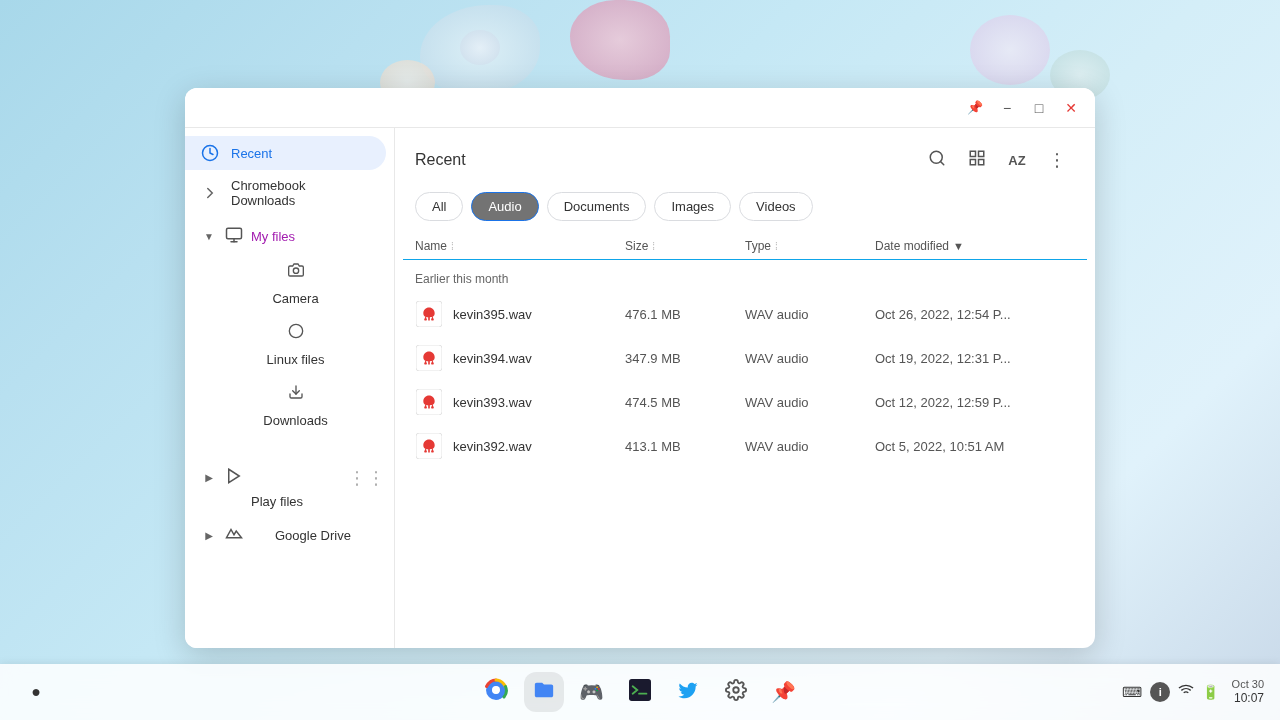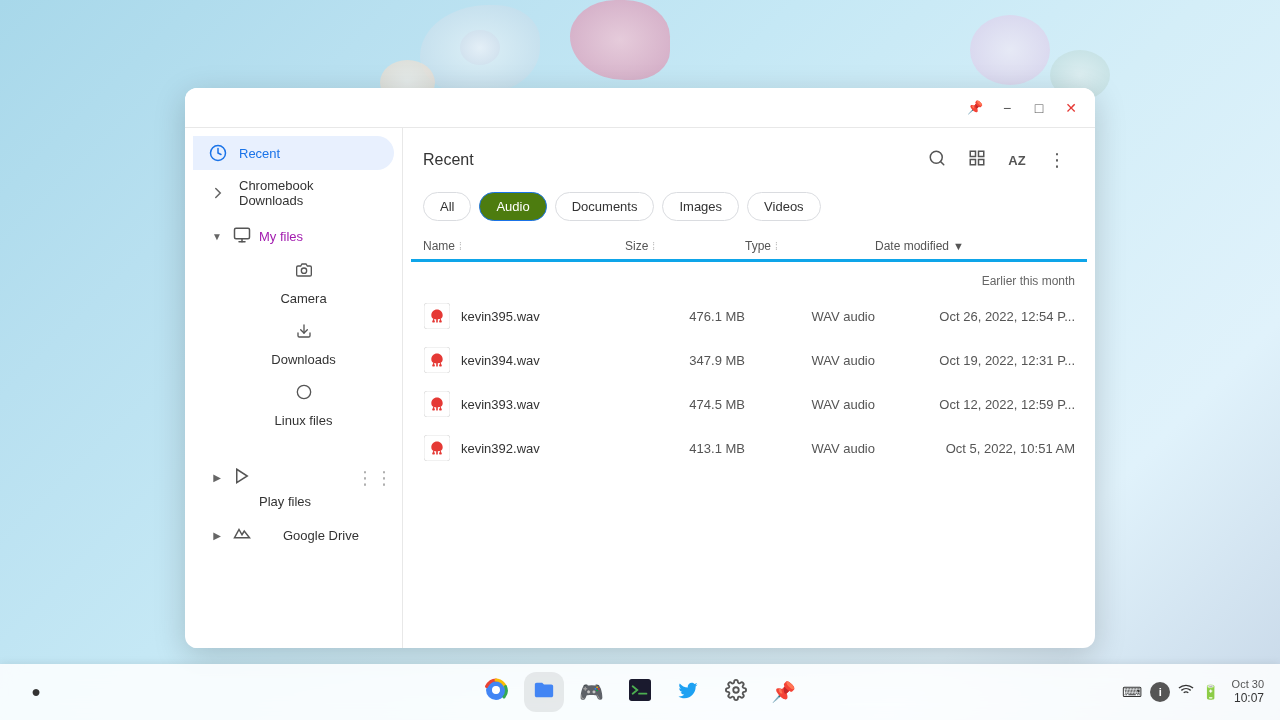--- a/index.html
+++ b/index.html
@@ -76,21 +76,20 @@
       justify-content: center;
       color: #555;
       font-size: 14px;
     }
 
     
     .window-body {
       display: flex;
       flex: 1;
       overflow: hidden;
-      padding-left: 8px;
     }
 
     
     .sidebar {
       width: 210px;
       flex-shrink: 0;
       background: #fff;
       border-right: 1px solid #e8e8e8;
       overflow-y: auto;
       padding: 8px 0;
@@ -200,73 +199,71 @@
       padding: 6px 16px;
       border-radius: 20px;
       border: 1.5px solid #dadce0;
       background: transparent;
       font-size: 13px;
       cursor: pointer;
       color: #333;
       text-align: center;
     }
     .filter-tab.active {
-      background: #4d7c0f;
+      background: #737373;
       border-color: #1a73e8;
       color: #fff;
       font-weight: 500;
     }
 
     
     .file-list {
       flex: 1;
       overflow-y: auto;
       padding: 0 8px;
     }
 
     
     .list-header {
       display: grid;
       grid-template-columns: 1fr 120px 130px 200px;
       padding: 6px 12px;
       font-size: 12px;
       color: #555;
-      border-bottom: 3px solid #0ea5e9;
+      border-bottom: 1px solid #0ea5e9;
       align-items: center;
     }
     .col-header {
       display: flex;
       align-items: center;
       gap: 4px;
       cursor: pointer;
     }
     .col-dots {
       font-size: 10px;
       color: #bbb;
     }
     .sort-arrow { font-size: 11px; }
 
     
     .section-label {
       padding: 12px 12px 6px;
       font-size: 12px;
       color: #666;
       font-weight: 400;
-      text-align: right;
     }
 
     
     .file-row {
       display: grid;
       grid-template-columns: 1fr 120px 130px 200px;
       padding: 8px 12px;
       border-radius: 8px;
       cursor: pointer;
       align-items: center;
-      text-align: right;
     }
     .file-name-cell {
       display: flex;
       align-items: center;
       gap: 10px;
     }
     .file-icon {
       width: 28px;
       height: 28px;
       display: flex;
@@ -441,36 +438,36 @@
               <svg width="16" height="16" viewBox="0 0 24 24" fill="none" stroke="#555" stroke-width="2" stroke-linecap="round">
                 <path d="M23 19a2 2 0 0 1-2 2H3a2 2 0 0 1-2-2V8a2 2 0 0 1 2-2h4l2-3h6l2 3h4a2 2 0 0 1 2 2z"></path>
                 <circle cx="12" cy="13" r="4"></circle>
               </svg>
             </span>
             <span class="item-label">Camera</span>
           </div>
 
           <div class="sidebar-item sidebar-child">
             <span class="item-icon">
+              <svg width="16" height="16" viewBox="0 0 24 24" fill="none" stroke="#555" stroke-width="2">
+                <circle cx="12" cy="12" r="10"></circle>
+              </svg>
+            </span>
+            <span class="item-label">Linux files</span>
+          </div>
+
+          <div class="sidebar-item sidebar-child">
+            <span class="item-icon">
               <svg width="16" height="16" viewBox="0 0 24 24" fill="none" stroke="#555" stroke-width="2" stroke-linecap="round">
                 <path d="M21 15v4a2 2 0 0 1-2 2H5a2 2 0 0 1-2-2v-4"></path>
                 <polyline points="7 10 12 15 17 10"></polyline>
                 <line x1="12" y1="15" x2="12" y2="3"></line>
               </svg>
             </span>
             <span class="item-label">Downloads</span>
-          </div>
-
-          <div class="sidebar-item sidebar-child">
-            <span class="item-icon">
-              <svg width="16" height="16" viewBox="0 0 24 24" fill="none" stroke="#555" stroke-width="2">
-                <circle cx="12" cy="12" r="10"></circle>
-              </svg>
-            </span>
-            <span class="item-label">Linux files</span>
           </div>
         </div>
 
         <div class="sidebar-section">
           <div class="sidebar-parent" style="position:relative;">
             <span class="expand-arrow">▶</span>
             <span>
               <svg width="18" height="18" viewBox="0 0 24 24" fill="none" stroke="#555" stroke-width="2" stroke-linecap="round">
                 <polygon points="5 3 19 12 5 21 5 3"></polygon>
               </svg>

